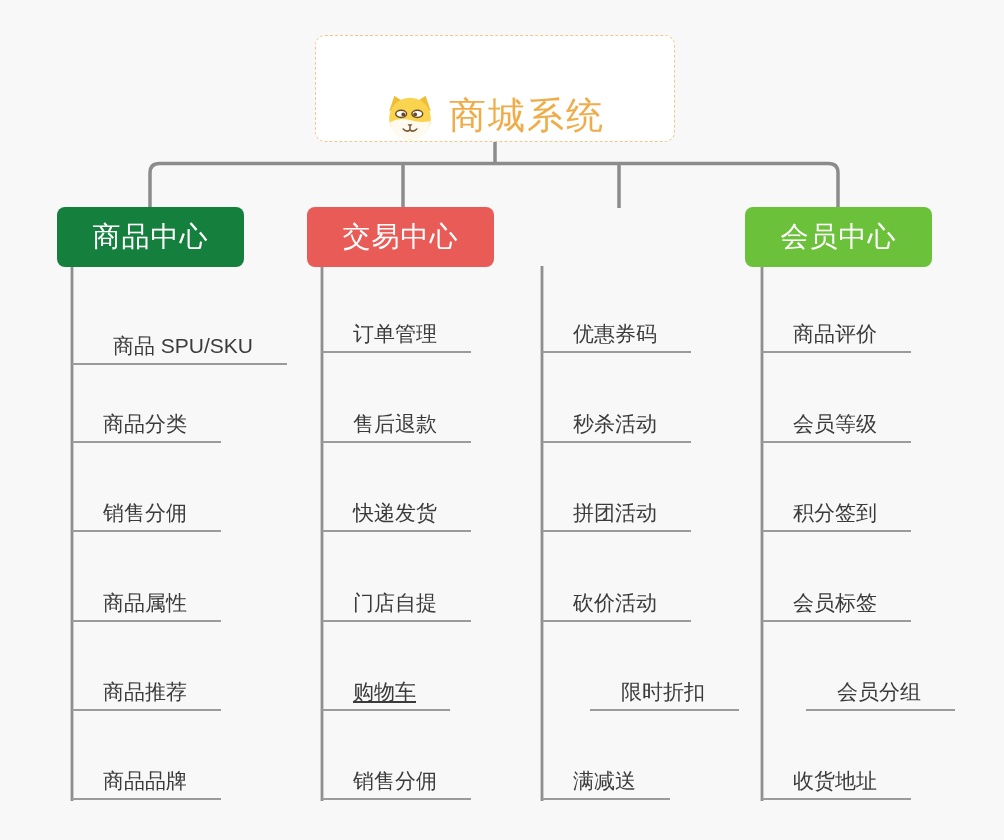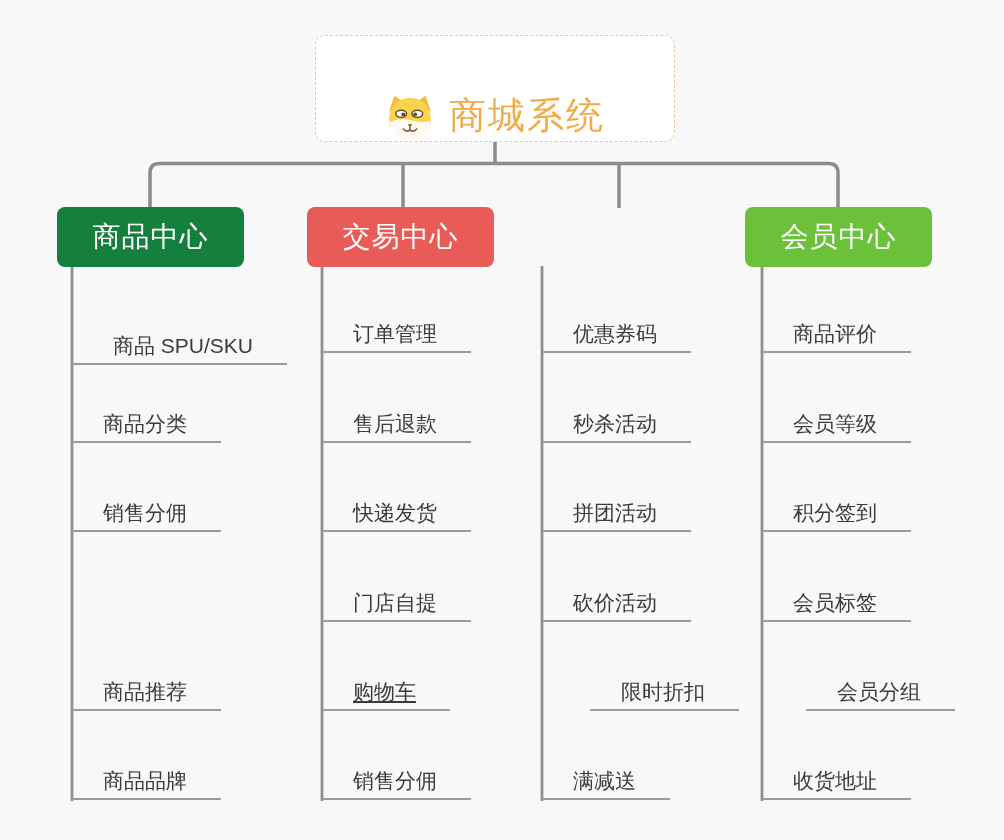--- a/index.html
+++ b/index.html
@@ -99,20 +99,21 @@
       <span>交易中心</span>
     </div>
   <div class="branch-node" style="left: 745px; background-color: rgb(107, 193, 57);">
       <span>会员中心</span>
     </div>
 
   <div class="leaf-col" style="left:72px;">
     <div class="leaf" style="top:69px;padding-left:41px;">商品 SPU/SKU</div>
     <div class="leaf" style="top:147px;">商品分类</div>
     <div class="leaf" style="top:236px;">销售分佣</div>
+    <div class="leaf" style="top:326px;">商品属性</div>
     <div class="leaf" style="top:415px;">商品推荐</div>
     <div class="leaf" style="top:504px;">商品品牌</div>
   </div>
 
   <div class="leaf-col" style="left:322px;padding-left:24px;">
     <div class="leaf" style="top:57px;">订单管理</div>
     <div class="leaf" style="top:147px;">售后退款</div>
     <div class="leaf" style="top:236px;">快递发货</div>
     <div class="leaf" style="top:326px;">门店自提</div>
     <div class="leaf" style="top:415px;text-decoration:underline;">购物车</div>

